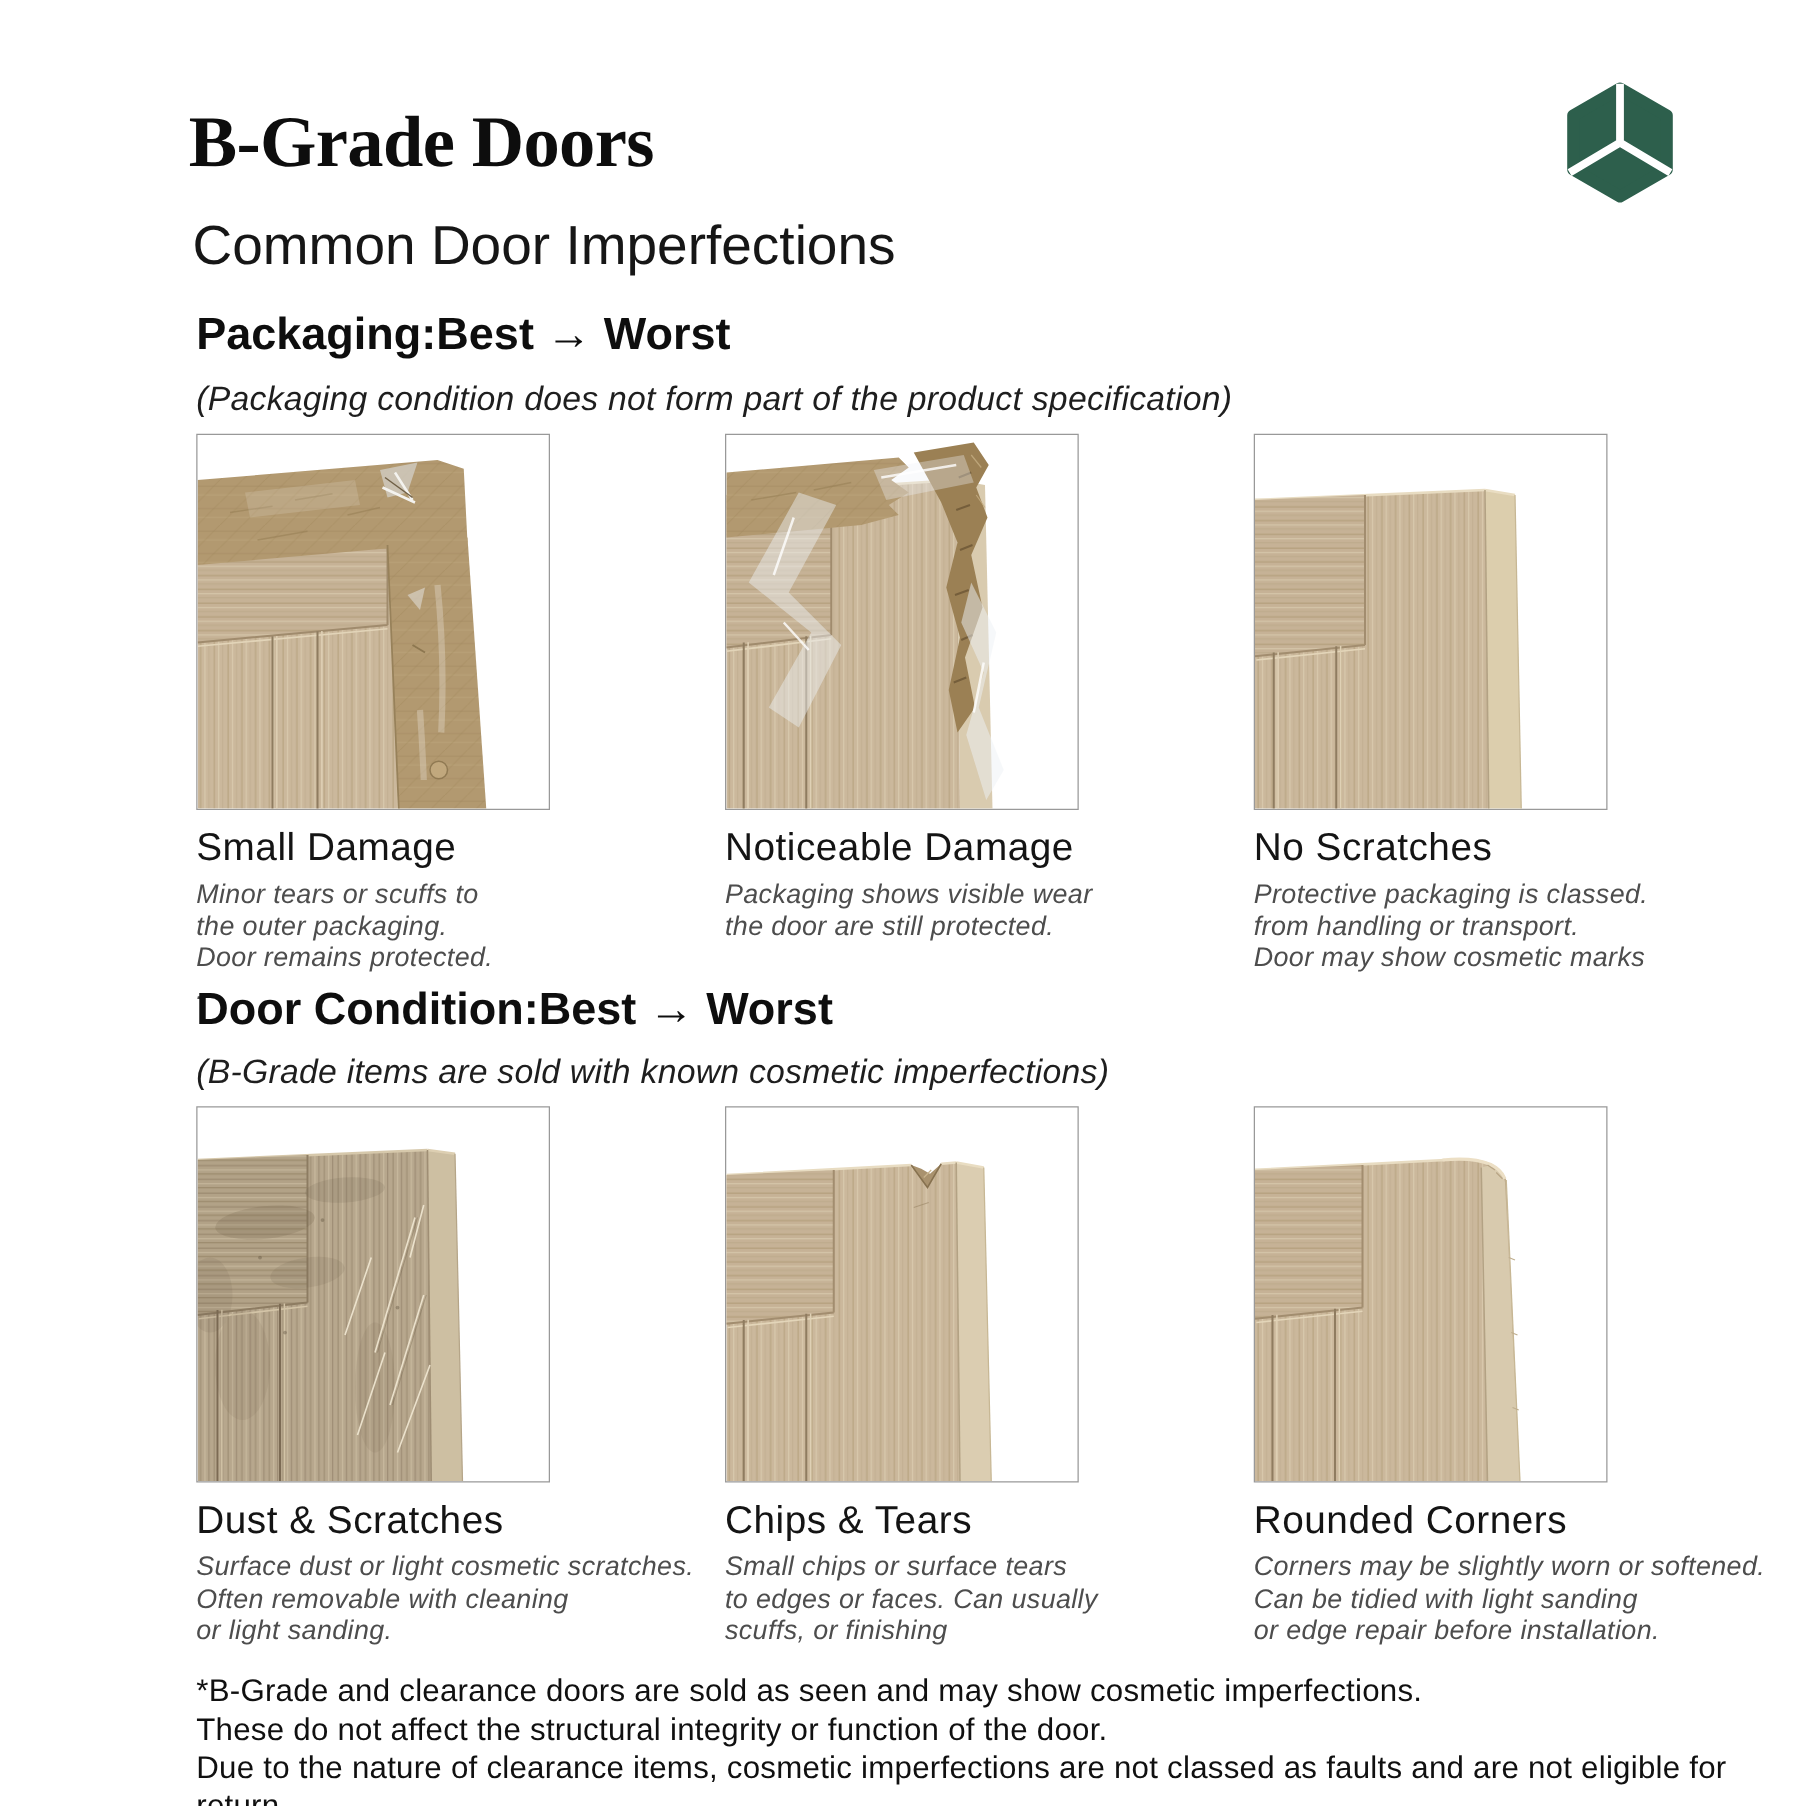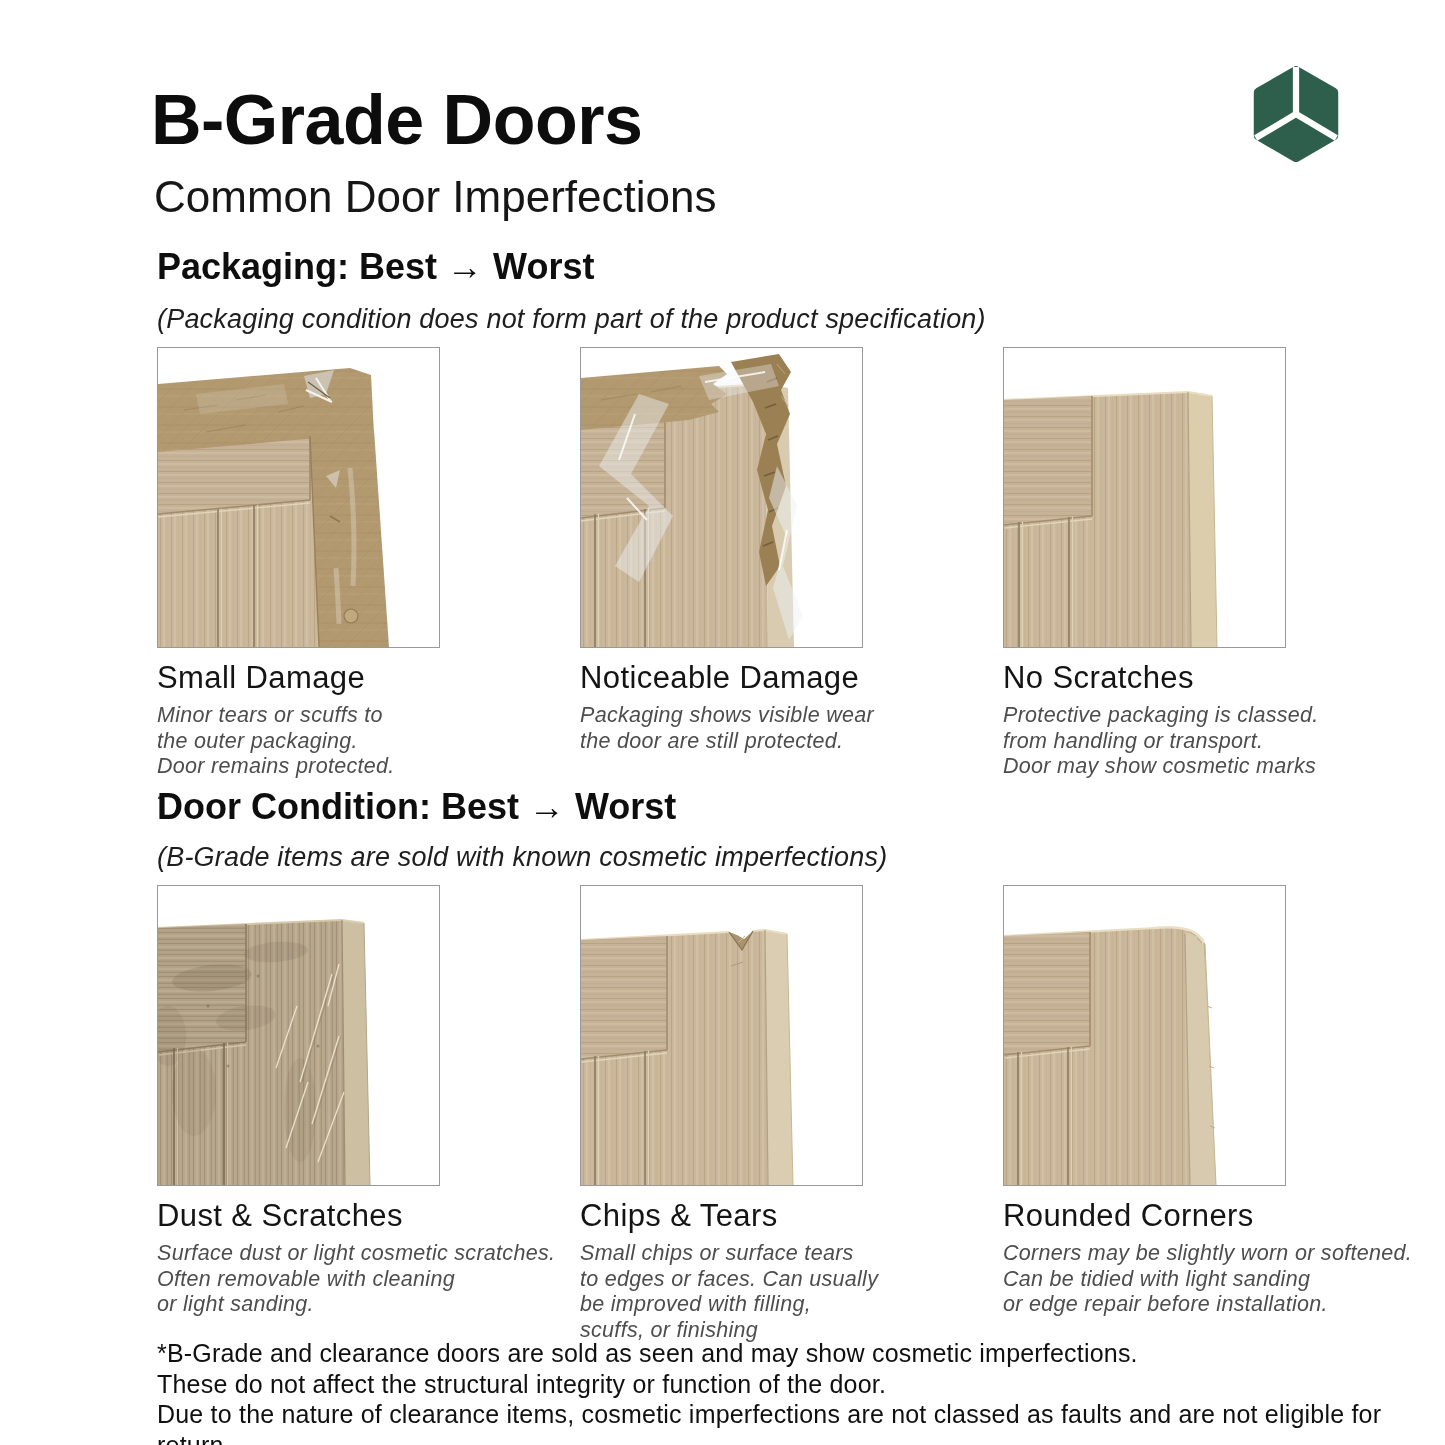--- a/index.html
+++ b/index.html
@@ -1,25 +1,25 @@
 <!DOCTYPE html>
 <html><head>
 <meta charset="utf-8">
 <style>
   html,body{margin:0;padding:0;}
   body{
     width:1445px;height:1445px;background:#ffffff;position:relative;overflow:hidden;
     font-family:"Liberation Sans",sans-serif;color:#111;
   }
-  .page-title{position:absolute;left:151px;top:80px;font-size:70px;font-weight:800;letter-spacing:-0.5px;color:#0d0d0d;}
+  .page-title{position:absolute;left:151px;top:80px;font-size:58px;font-weight:800;letter-spacing:-0.5px;color:#0d0d0d;font-family:Liberation Serif, serif;}
   .page-subtitle{position:absolute;left:154px;top:172px;font-size:44px;font-weight:400;color:#161616;}
   .logo{position:absolute;left:1248px;top:64px;width:96px;height:102px;}
   .sec-head{position:absolute;left:157px;font-size:36px;color:#0e0e0e;}
   .sec-head .bold{font-weight:800;}
-  .sec-head .rest{font-weight:600;margin-left:10px;}
+  .sec-head .rest{font-weight:600;}
   #sec1-head{top:246px;}
   #sec2-head{top:786px;}
   .sec-note{position:absolute;left:157px;font-size:27px;font-style:italic;font-weight:400;color:#1e1e1e;letter-spacing:0.2px;}
   #sec1-note{top:304px;}
   #sec2-note{top:842px;}
   .row{position:absolute;left:157px;display:flex;}
   #row1{top:347px;}
   #row2{top:885px;}
   .cell{width:423px;}
   .frame{width:283px;height:301px;border:1px solid #999;box-sizing:border-box;background:#fff;overflow:hidden;}
@@ -241,21 +241,20 @@
           <path d="M17.5,169.7 V299" stroke="#dfd1b5" stroke-width="1.2"></path>
         <path d="M64,165 V299" stroke="#8f7c60" stroke-width="1.6"></path>
           <path d="M67.5,164.7 V299" stroke="#dfd1b5" stroke-width="1.2"></path>
         <path d="M150,80 l12,-4" stroke="#9a8666" stroke-width="1" opacity="0.6"></path>
       </svg>
     </div>
     <div class="cap-title">Chips &amp; Tears</div>
     <div class="cap-body">
       <div class="cap-line">Small chips or surface tears</div>
       <div class="cap-line">to edges or faces. Can usually</div>
-      <div class="cap-line">be improved with filling,</div>
       <div class="cap-line">scuffs, or finishing</div>
     </div>
   </div>
 
   <div class="cell">
     <div class="frame">
       <svg viewBox="0 0 281 299" width="281" height="299">
         <path d="M0,50 L152,42 Q194,37 201,58 L212,299 L0,299 Z" fill="url(#gv)"></path>
         <path d="M181,48 Q196,42 200,60 L212,299 L186,299 Z" fill="#d8caae"></path>
         <path d="M181,48 L186,299" stroke="#b3a284" stroke-width="1.2"></path>

